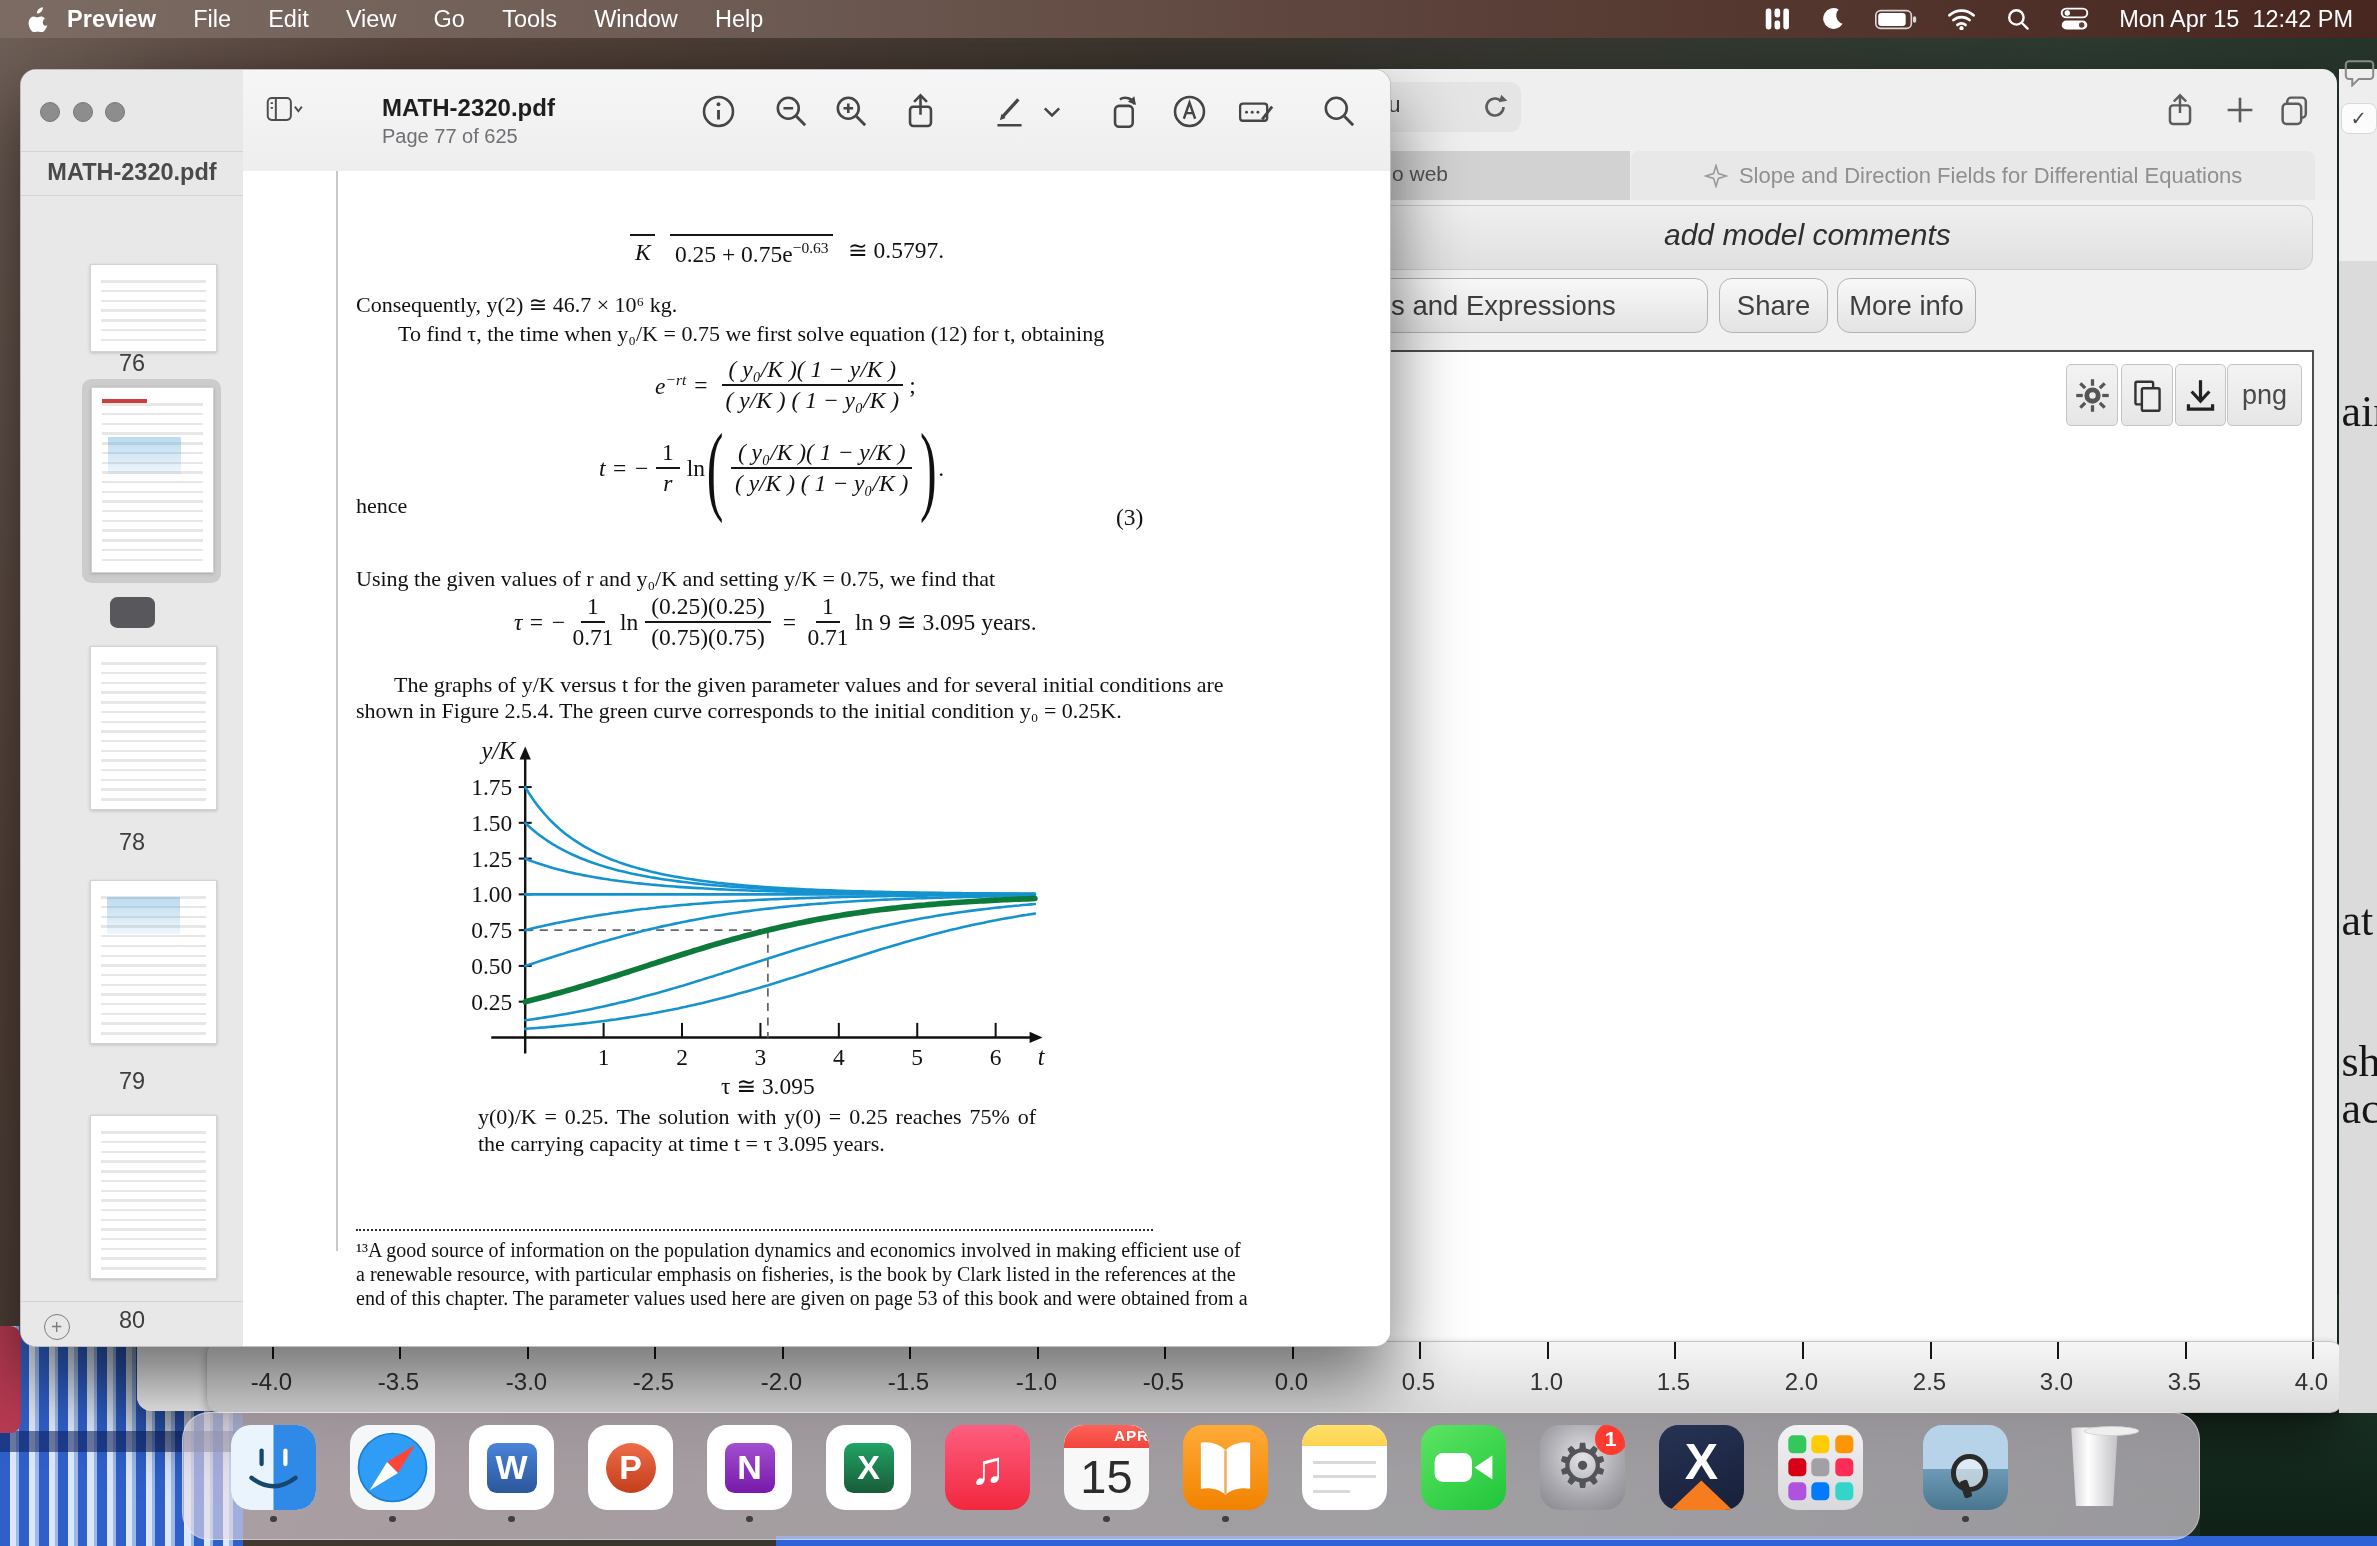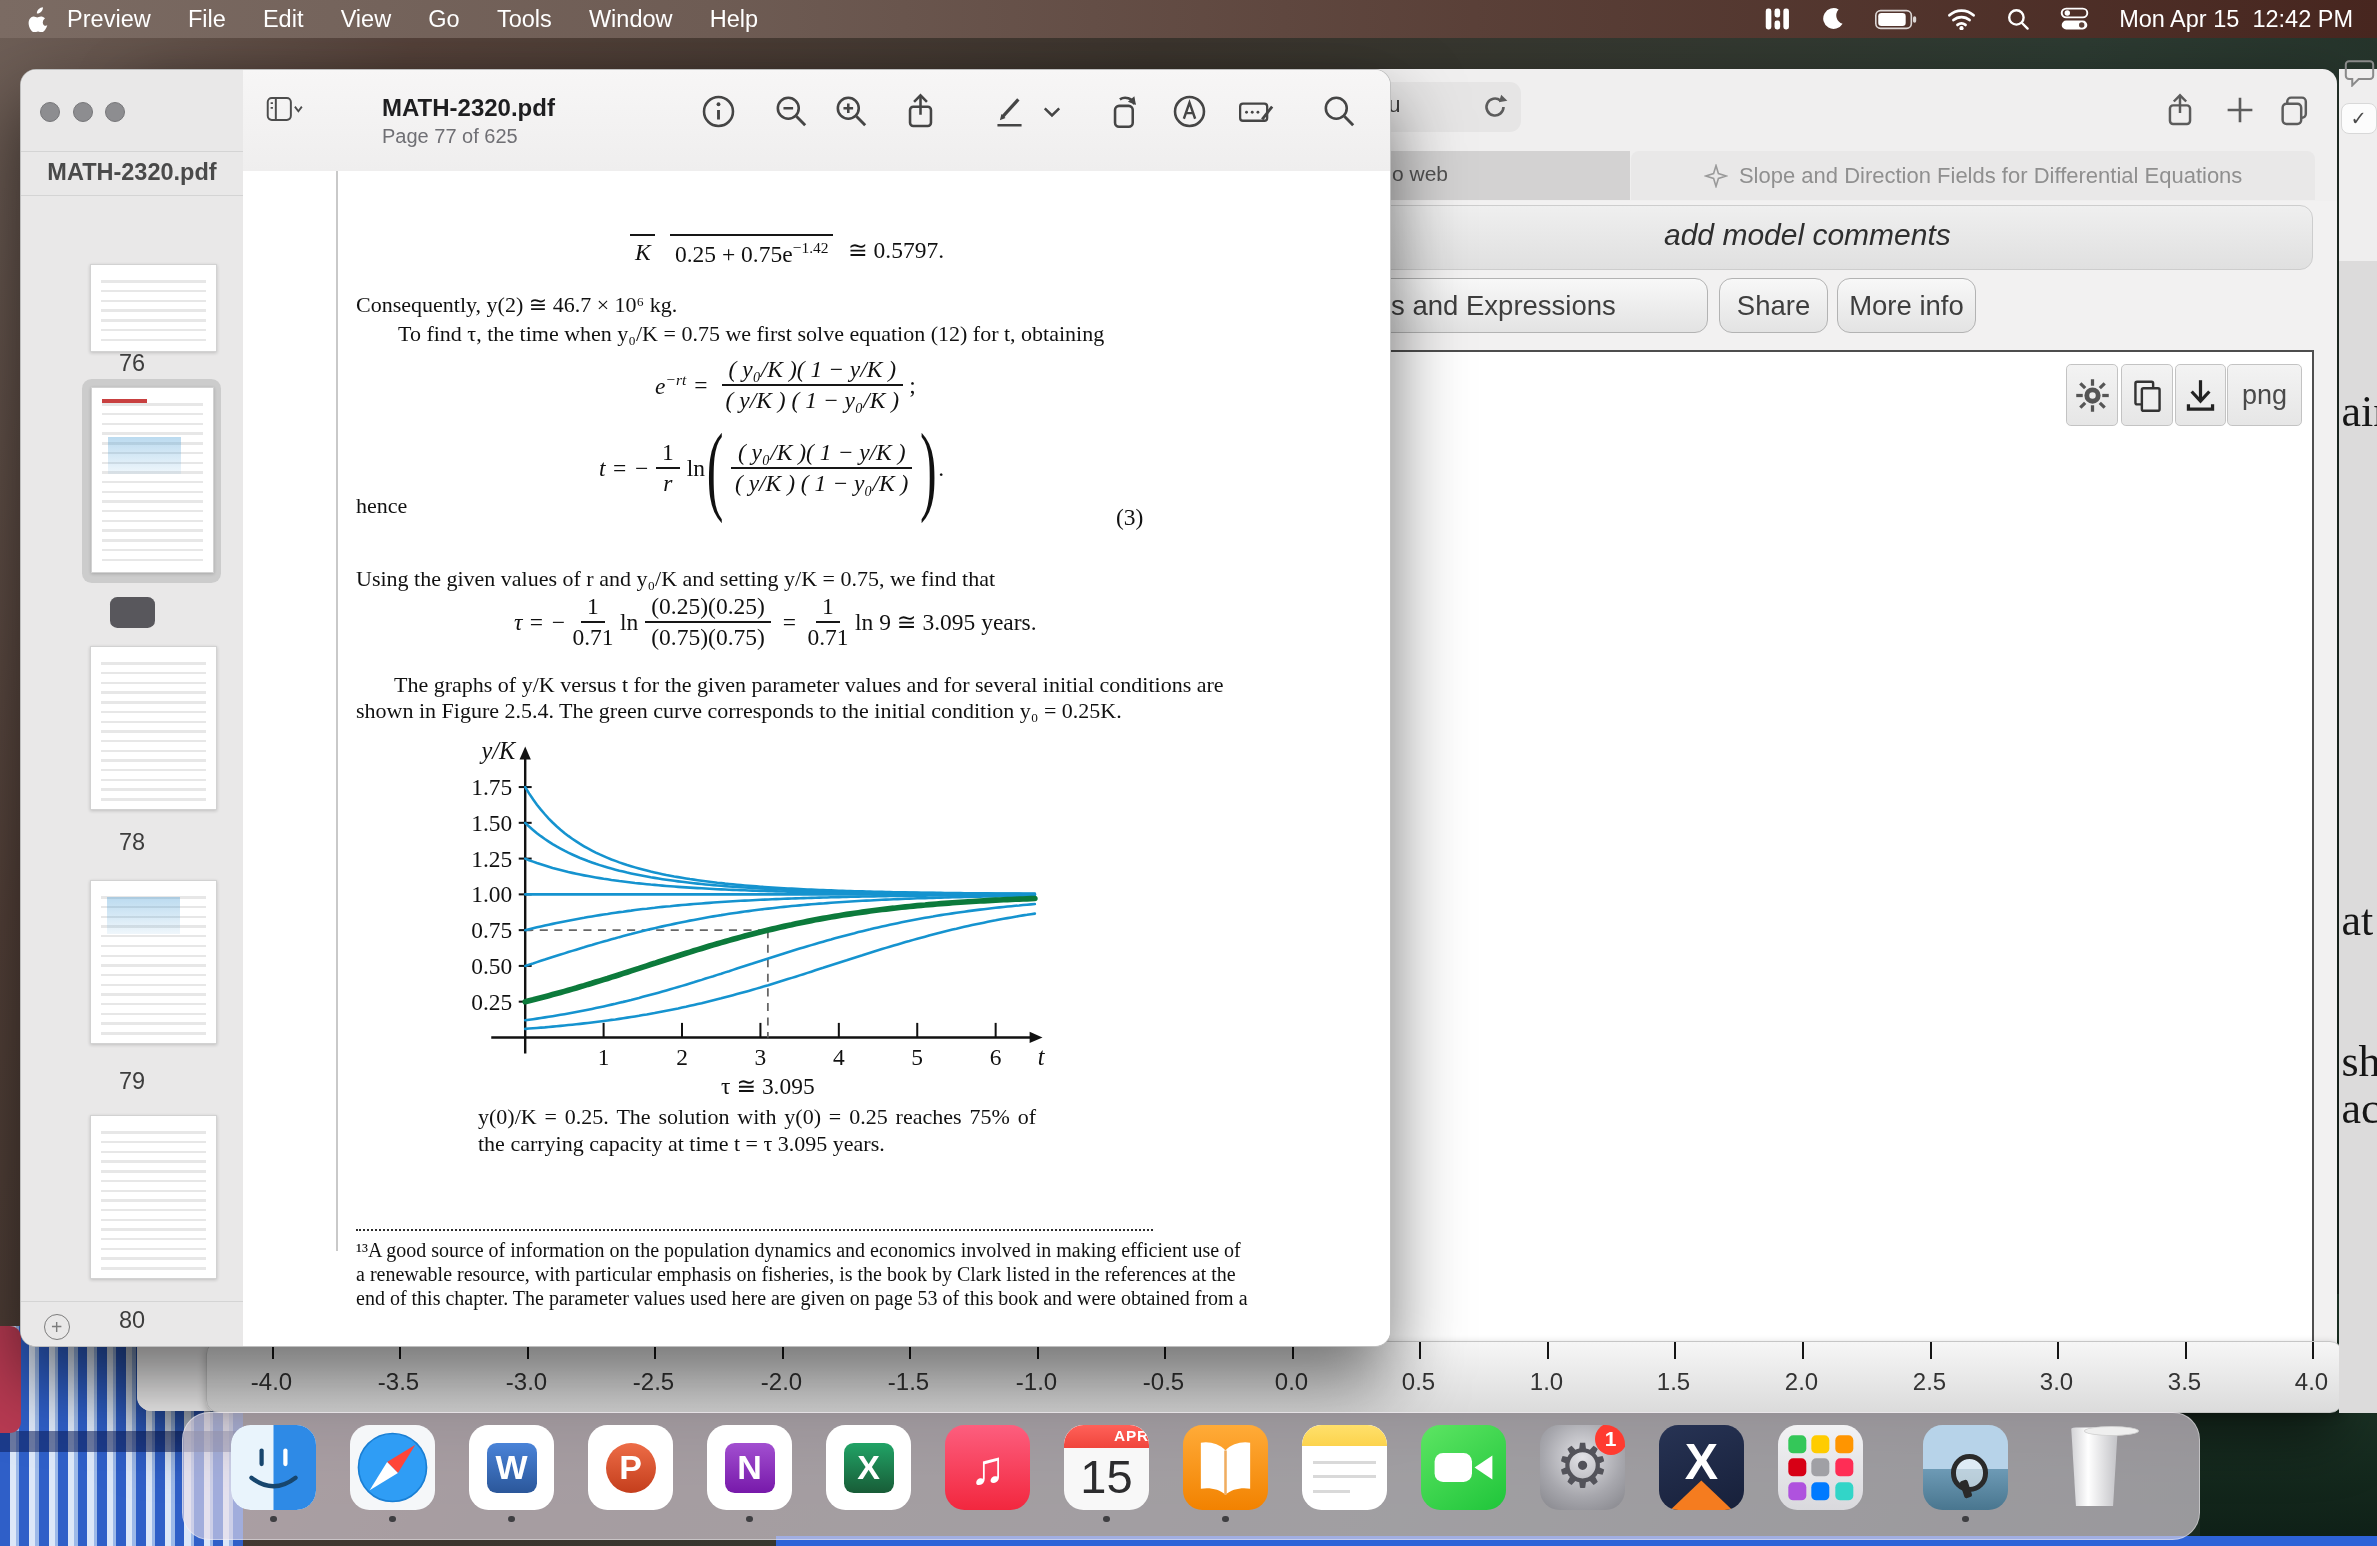--- a/index.html
+++ b/index.html
@@ -4,21 +4,21 @@
 <style>
   html,body{margin:0;padding:0;background:#222;}
   #screen{position:relative;width:2377px;height:1546px;overflow:hidden;
     font-family:"Liberation Sans",sans-serif;
     background:linear-gradient(115deg,#6e5f57 0%,#55423a 14%,#3c352e 38%,#2c3a31 68%,#16261d 100%);}
 
   
   #menubar{position:absolute;left:0;top:0;width:2377px;height:38px;display:flex;align-items:center;
     background:linear-gradient(90deg,#7b6b63 0%,#6e5c54 30%,#5a4038 62%,#47261f 100%);color:#fff;}
   #menubar .mi{padding:0 18.6px;font-size:23.5px;}
-  #menubar .mi.first{font-weight:400;}
+  #menubar .mi.first{font-weight:700;}
   #apple{margin-left:27.5px;width:21px;height:26px;}
   #status{margin-left:auto;display:flex;align-items:center;gap:30px;padding-right:24px;}
   #clock{font-size:23.5px;white-space:pre;}
 
   
   #safari{position:absolute;left:137px;top:69px;width:2200px;height:1342px;border-radius:14.6px;
     background:#f0efef;box-shadow:0 24px 57px rgba(0,0,0,.5);overflow:hidden;}
   #urlfield{position:absolute;left:857px;top:13px;width:527px;height:50px;border-radius:11.3px;background:#e6e5e5;}
   #urltext{position:absolute;left:1239px;top:22.6px;font-size:22px;color:#3a3a3a;}
   .chromeicon{position:absolute;top:24px;width:34px;height:34px;}
@@ -398,21 +398,21 @@
         <circle cx="19" cy="19" r="13" fill="none" stroke="#454545" stroke-width="3.2"></circle>
         <line x1="29" y1="29" x2="40" y2="40" stroke="#454545" stroke-width="3.6"></line>
       </svg>
     </div>
 
     <div id="pvcontent">
       <div id="pageedge"></div>
 
       <div id="eqtop">
         <span class="cut it">K</span>
-        <span class="cut"><span>0.25 + 0.75e</span><span class="sup">−1.42</span></span>
+        <span class="cut"><span>0.25 + 0.75e</span><span class="sup">−0.63</span></span>
         <span style="padding-top:1.6px">≅ 0.5797.</span>
       </div>
 
       <div class="ptext" style="left:113px;top:121px">Consequently, y(2) ≅ 46.7 × 10⁶ kg.</div>
       <div class="ptext" style="left:155px;top:150px">To find τ, the time when y₀/K = 0.75 we first solve equation (12) for t, obtaining</div>
 
       <div class="eqrow" style="left:412px;top:184px">
         <span class="it"><span>e</span><span class="sup it">−rt</span></span>
         <span style="margin:0 8px">=</span>
         <span class="frac">

